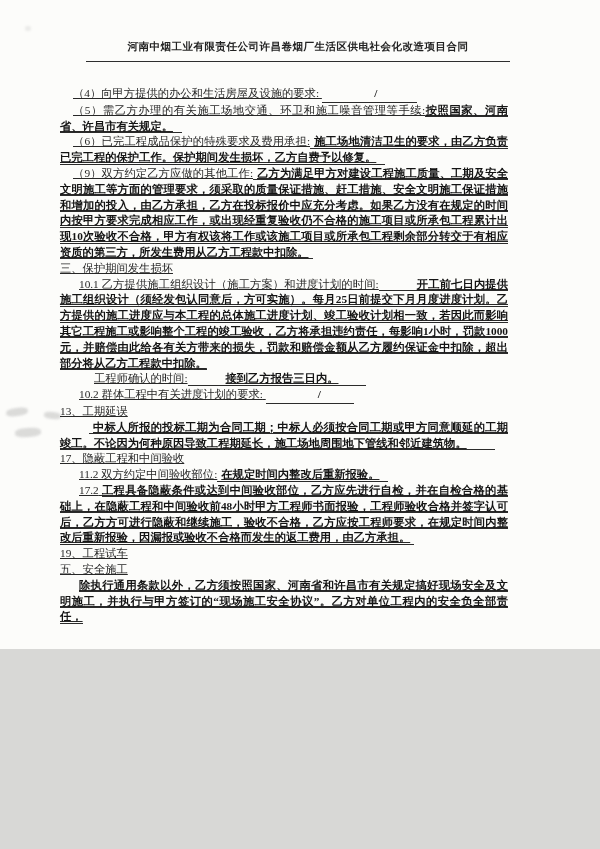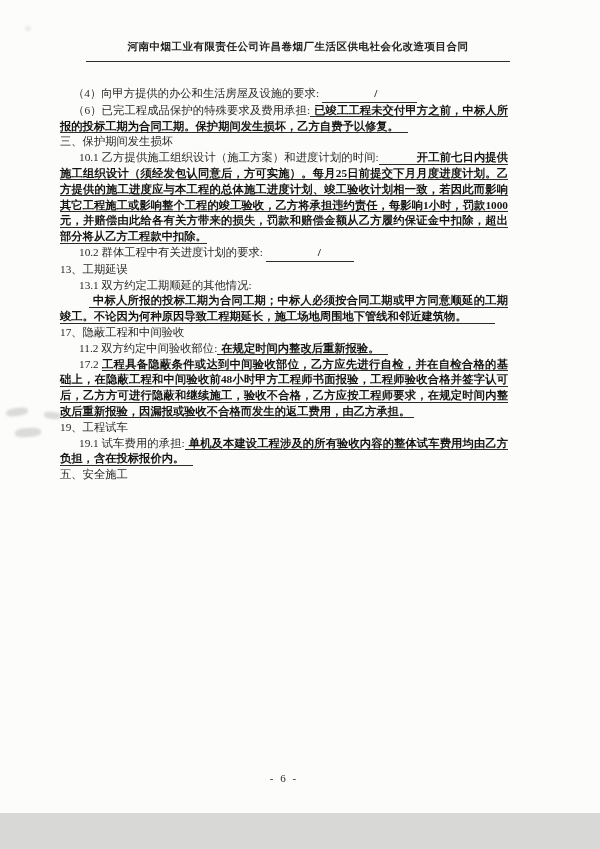--- a/index.html
+++ b/index.html
@@ -1,18 +1,18 @@
 <!DOCTYPE html>
 <html lang="zh"><head>
 <meta charset="utf-8">
 <style>
   html,body{margin:0;padding:0;background:#d8d8d6;}
   .page{
     position:relative;
-    width:600px;height:813px;
+    width:600px;height:649px;
     margin:0 auto;
     background:#fcfcfa;
     overflow:hidden;
     font-family:"Liberation Serif","DejaVu Serif",serif;
     color:#262626;
     -webkit-font-smoothing:antialiased;
   }
   
   .smudge{position:absolute;background:rgba(100,100,100,.22);filter:blur(1.2px);border-radius:40%;}
   .smudge.s1{left:6px;top:408px;width:22px;height:8px;transform:rotate(-8deg);}
@@ -27,21 +27,21 @@
     color:#222;
     padding-bottom:7px;
     border-bottom:1.5px solid #2e2e2e;
   }
   .doc-body{
     position:absolute;top:86px;left:60px;width:448px;
     font-size:11.3px;line-height:15.8px;
     text-align:justify;
     color:#272727;
   }
-  .doc-body p{margin:0;padding:0;}
+  .doc-body p{margin:0;padding:0;text-decoration:underline;}
   .ind1{text-indent:13px;}   
   .ind2{text-indent:19px;}   
   .ind3{text-indent:29px;}   
   .indE{text-indent:34px;}   
   .sec{margin-left:2px;}     
 
   .fill{
     font-weight:700;color:#141414;
     border-bottom:1px solid #2b2b2b;
     padding-bottom:.5px;
@@ -78,51 +78,53 @@
   <div class="smudge s2"></div>
   <div class="smudge s3"></div>
   <div class="smudge s4"></div>
 
   <div class="doc-header">河南中烟工业有限责任公司许昌卷烟厂生活区供电社会化改造项目合同</div>
 
   <div class="doc-body">
 
     <p class="ind1"><span>（4）向甲方提供的办公和生活房屋及设施的要求:</span>&nbsp;<span class="blank w95">/</span></p>
 
+    <p class="ind1"><span>（5）需乙方办理的有关施工场地交通、环卫和施工噪音管理等手续:</span><span class="fill pr-sm">按照国家、河南省、许昌市有关规定。</span></p>
 
-    <p class="ind1"><span>（6）已完工程成品保护的特殊要求及费用承担:</span><span class="fill pl-xs pr-sm">已竣工工程未交付甲方之前，中标人所报的投标工期为合同工期。保护期间发生损坏，乙方自费予以修复。</span></p>
+    <p class="ind1"><span>（6）已完工程成品保护的特殊要求及费用承担:</span><span class="fill pl-xs pr-sm">施工场地清洁卫生的要求，由乙方负责已完工程的保护工作。保护期间发生损坏，乙方自费予以修复。</span></p>
 
 
 
+    <p class="ind1"><span>（9）双方约定乙方应做的其他工作:</span><span class="fill pl-xs pr-xs">乙方为满足甲方对建设工程施工质量、工期及安全文明施工等方面的管理要求，须采取的质量保证措施、赶工措施、安全文明施工保证措施和增加的投入，由乙方承担，乙方在投标报价中应充分考虑。如果乙方没有在规定的时间内按甲方要求完成相应工作，或出现经重复验收仍不合格的施工项目或所承包工程累计出现10次验收不合格，甲方有权该将工作或该施工项目或所承包工程剩余部分转交于有相应资质的第三方，所发生费用从乙方工程款中扣除。</span></p>
 
     <p class="sec">三、保护期间发生损坏</p>
 
 
     <p class="ind2"><span>10.1 乙方提供施工组织设计（施工方案）和进度计划的时间:</span><span class="fill pl-lg">开工前七日内提供施工组织设计（须经发包认同意后，方可实施）。每月25日前提交下月月度进度计划。乙方提供的施工进度应与本工程的总体施工进度计划、竣工验收计划相一致，若因此而影响其它工程施工或影响整个工程的竣工验收，乙方将承担违约责任，每影响1小时，罚款1000元，并赔偿由此给各有关方带来的损失，罚款和赔偿金额从乙方履约保证金中扣除，超出部分将从乙方工程款中扣除。</span></p>
 
+    <p class="indE"><span>工程师确认的时间:</span><span class="fill pl-lg pr-md">接到乙方报告三日内。</span></p>
 
     <p class="ind2"><span>10.2 群体工程中有关进度计划的要求:</span>&nbsp;<span class="blank w88">/</span></p>
 
     <p class="sec">13、工期延误</p>
 
-    <p class="ind2"><span>13.1 双方约定工期顺延的其他情况:</span></p>
 
     <p class="ind3"><span class="fill pl-xs pr-md">中标人所报的投标工期为合同工期；中标人必须按合同工期或甲方同意顺延的工期竣工。不论因为何种原因导致工程期延长，施工场地周围地下管线和邻近建筑物。</span></p>
 
 
     <p class="sec">17、隐蔽工程和中间验收</p>
 
     <p class="ind2"><span>11.2 双方约定中间验收部位:</span><span class="fill pl-xs pr-sm">在规定时间内整改后重新报验。</span></p>
 
     <p class="ind2"><span>17.2</span>&nbsp;<span class="fill pr-xs">工程具备隐蔽条件或达到中间验收部位，乙方应先进行自检，并在自检合格的基础上，在隐蔽工程和中间验收前48小时甲方工程师书面报验，工程师验收合格并签字认可后，乙方方可进行隐蔽和继续施工，验收不合格，乙方应按工程师要求，在规定时间内整改后重新报验，因漏报或验收不合格而发生的返工费用，由乙方承担。</span></p>
 
     <p class="sec">19、工程试车</p>
 
-    <p class="ind2"><span>19.1 试车费用的承担:</span><span class="fill pl-xs pr-sm">单机及本建设工程涉及的所有验收内容的整体试车费用均由乙方负担，含在投标报价内。</span></p>
 
     <p class="sec">五、安全施工</p>
 
+    <p class="ind2"><span class="fill">除执行通用条款以外，乙方须按照国家、河南省和许昌市有关规定搞好现场安全及文明施工，并执行与甲方签订的“现场施工安全协议”。乙方对单位工程内的安全负全部责任，</span></p>
 
   </div>
 
   <div class="doc-footer">- 6 -</div>
 
 </div>
 
 </body></html>

